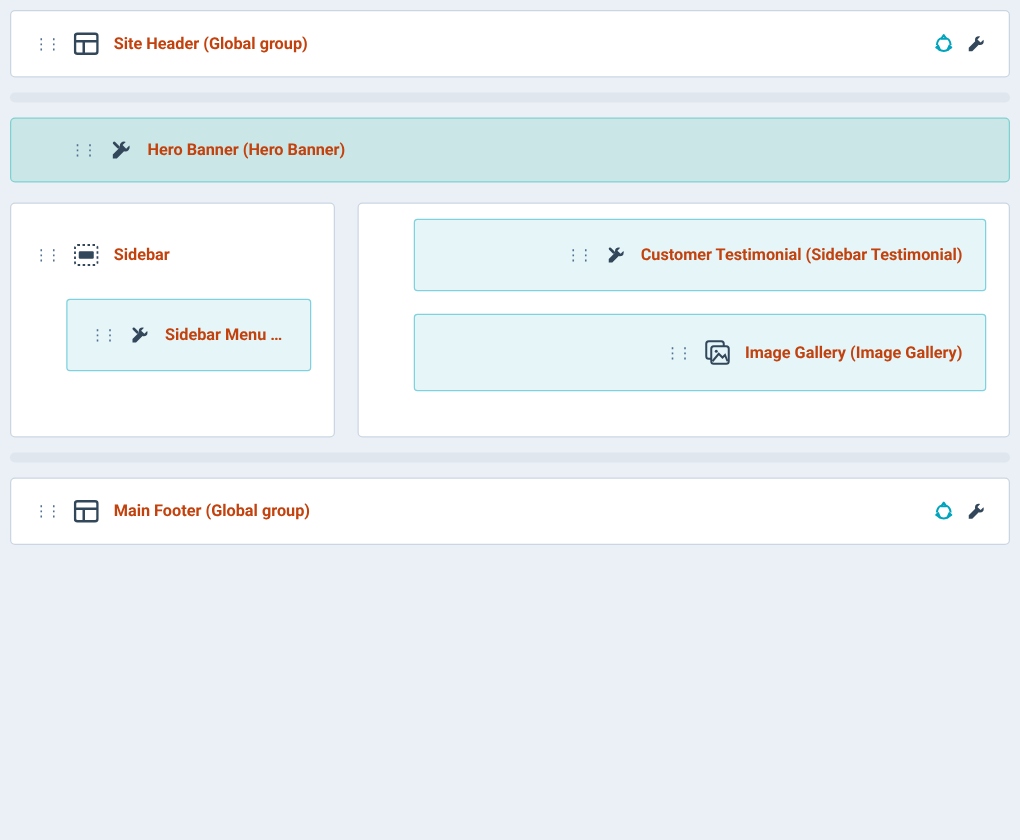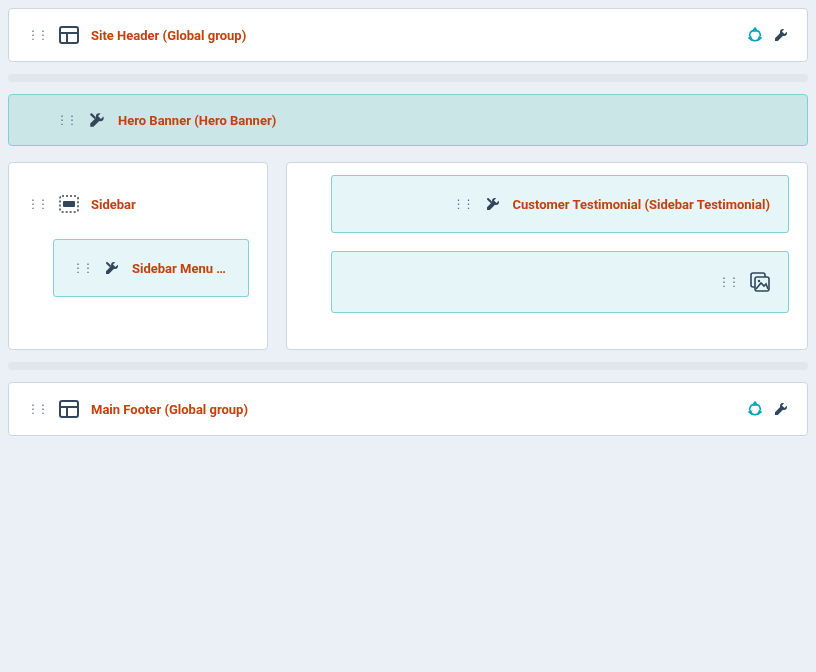--- a/index.html
+++ b/index.html
@@ -186,20 +186,21 @@
     <div class="module">
       <span class="drag-handle"></span>
       <span class="ico">
         <svg width="20" height="20" viewBox="0 0 20 20">
           <rect x="1" y="1" width="14" height="14" rx="2" fill="none" stroke="#33475b" stroke-width="1.6"></rect>
           <rect x="5" y="5" width="14" height="14" rx="2" fill="#e5f5f8" stroke="#33475b" stroke-width="1.6"></rect>
           <circle cx="9" cy="9" r="1.2" fill="#33475b"></circle>
           <path d="M6 17 L11 11 L14 14 L16 12 L18 17" fill="none" stroke="#33475b" stroke-width="1.6"></path>
         </svg>
       </span>
+      <span class="label">Image Gallery (Image Gallery)</span>
     </div>
   </div>
 </div>
 
 <div class="spacer-bar"></div>
 
 <div class="card">
   <div class="block-row">
     <span class="drag-handle"></span>
     <span class="ico">

